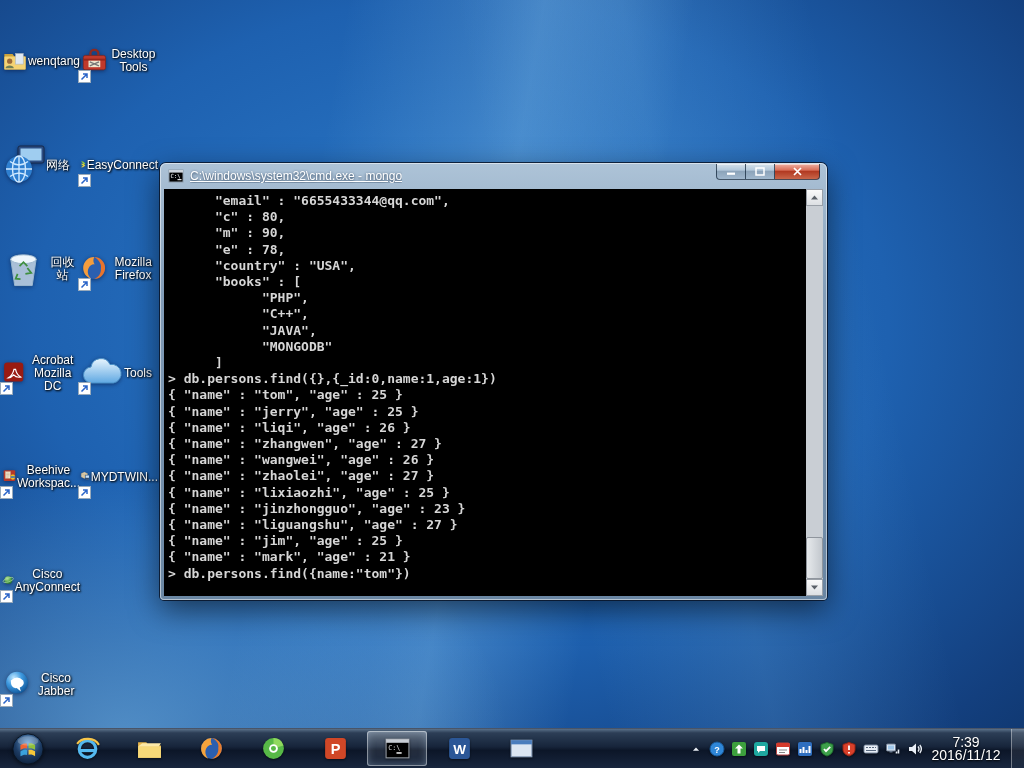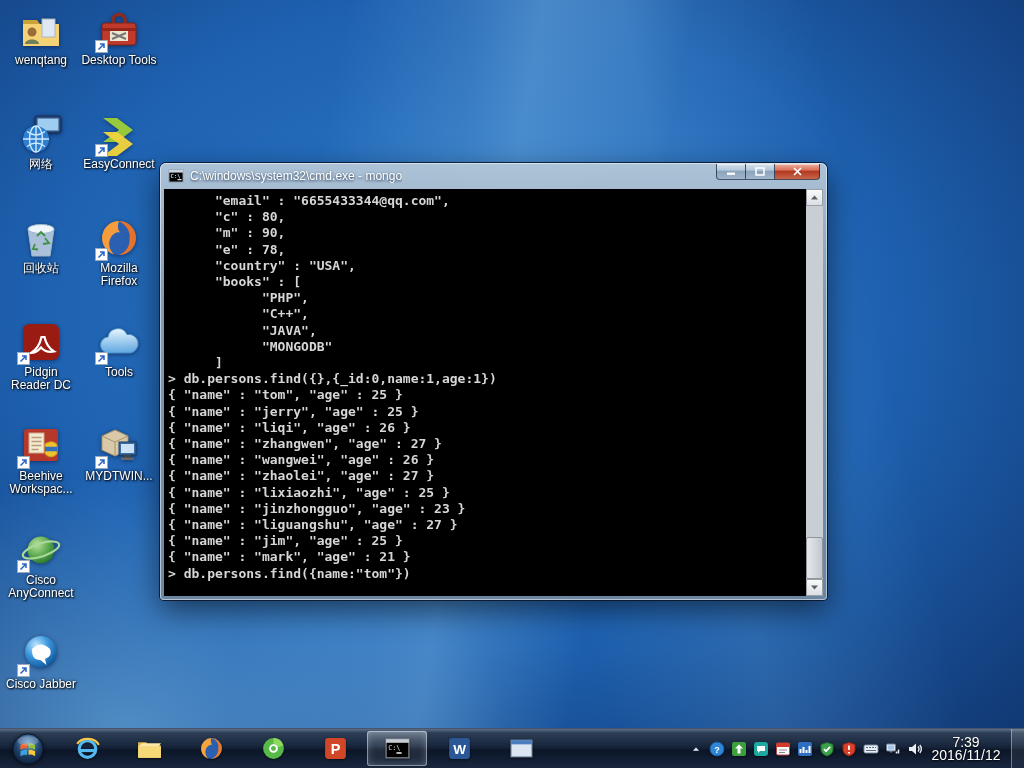--- a/index.html
+++ b/index.html
@@ -7,33 +7,33 @@
   #desktop{position:relative;width:1024px;height:768px;overflow:hidden;
     background:
       radial-gradient(ellipse 620px 420px at 12% 96%, rgba(140,210,255,.50), transparent 62%),
       linear-gradient(100deg, transparent 30%, rgba(170,225,255,.16) 42%, rgba(170,225,255,.26) 47%, transparent 60%),
       linear-gradient(78deg, transparent 52%, rgba(150,215,255,.14) 66%, transparent 82%),
       radial-gradient(ellipse 950px 720px at 45% 42%, #2d7ccb 0%, #1e61b0 45%, #133f7e 75%, #0a2a56 100%);
   }
   
   #desktop-icons{position:absolute;top:8px;left:2px;display:grid;
     grid-template-rows:repeat(7,104px);grid-auto-flow:column;grid-auto-columns:78px;}
-  .dicon{width:78px;display:flex;flex-direction:column;align-items:center;cursor:default;}
+  .dicon{width:78px;display:flex;flex-direction:row;align-items:center;cursor:default;}
   .dicon-img{width:44px;height:44px;position:relative;display:block;}
   .dicon-img > svg{width:100%;height:100%;display:block;filter:drop-shadow(0 1px 2px rgba(0,0,30,.45));}
   .sc{position:absolute;left:-2px;bottom:-1px;width:13px;height:13px;}
   .sc svg{width:100%;height:100%;display:block;}
   .dicon-label{margin-top:2px;max-width:76px;text-align:center;color:#fff;font-size:12px;line-height:13px;
     text-shadow:1px 1px 2px #000,0 0 3px rgba(0,0,0,.9);word-wrap:break-word;}
   
   #cmd-window{position:absolute;left:160px;top:163px;width:667px;height:437px;border-radius:6px 6px 4px 4px;
     background:linear-gradient(rgba(178,198,216,.96), rgba(136,160,184,.94) 30%, rgba(110,136,162,.94));
     box-shadow:inset 0 0 0 1px rgba(255,255,255,.5), 0 0 0 1px rgba(8,20,40,.85), 0 10px 30px rgba(0,0,0,.55);}
   .titlebar{height:26px;display:flex;align-items:center;padding:0 8px;color:#fff;font-size:12px;
-    text-shadow:0 1px 3px rgba(0,25,55,.9);position:relative;}
+    text-shadow:0 1px 3px rgba(0,25,55,.9);position:relative;text-decoration:underline;}
   .title-icon{width:16px;height:16px;margin-right:6px;flex:0 0 auto;}
   .title-icon svg{width:100%;height:100%;display:block;}
   .title-text{white-space:nowrap;overflow:hidden;}
   .win-buttons{position:absolute;top:1px;right:7px;display:flex;}
   .win-btn{height:15px;display:flex;align-items:center;justify-content:center;
     border:1px solid rgba(20,40,60,.75);border-top:none;
     background:linear-gradient(rgba(255,255,255,.5), rgba(200,218,232,.3) 40%, rgba(96,122,146,.4) 50%, rgba(150,175,198,.45));
     box-shadow:inset 0 1px 0 rgba(255,255,255,.5);}
   .win-btn.min{width:28px;border-radius:0 0 0 4px;border-right:none;}
   .win-btn.max{width:28px;}
@@ -120,21 +120,21 @@
             <rect x="4" y="4" width="36" height="36" rx="6" fill="#991b12"></rect>
             <path d="M12 33 c5 -3 9 -9 10.5 -16 h3 c1.5 7 5.5 12 9.5 14.5 c-5.5 1 -10 -.5 -13 -4 c-3.5 4 -7 5.5 -10 5.5z" fill="none" stroke="#fff" stroke-width="2.2"></path>
           </svg>
           <span class="sc">
             <svg viewBox="0 0 13 13">
               <rect x="0.5" y="0.5" width="12" height="12" fill="#fff" stroke="#99aabb"></rect>
               <path d="M3.5 9.5 L8.5 4.5 M5 4 h4 v4" stroke="#2a64c8" stroke-width="1.5" fill="none"></path>
             </svg>
           </span>
         </span>
-        <span class="dicon-label">Pidgin Reader DC</span>
+        <span class="dicon-label">Acrobat Mozilla DC</span>
       </div>
       <div class="dicon">
         <span class="dicon-img">
           <svg viewBox="0 0 44 44">
             <rect x="5" y="5" width="34" height="32" rx="3" fill="#b5382a"></rect>
             <rect x="10" y="9" width="15" height="20" fill="#f3ead2" stroke="#ccaa88"></rect>
             <path d="M12.5 13.5 h10 M12.5 17.5 h10 M12.5 21.5 h10 M12.5 25.5 h7" stroke="#b89a7a" stroke-width="1.4"></path>
             <path d="M26 20 c4.5 -3 9 -3 12 .5 v9 c-3 4.5 -9 4.5 -12 0z" fill="#f0c02e" stroke="#c89a1a"></path>
             <path d="M26 25 h12" stroke="#2f6fbd" stroke-width="4.5"></path>
           </svg>

